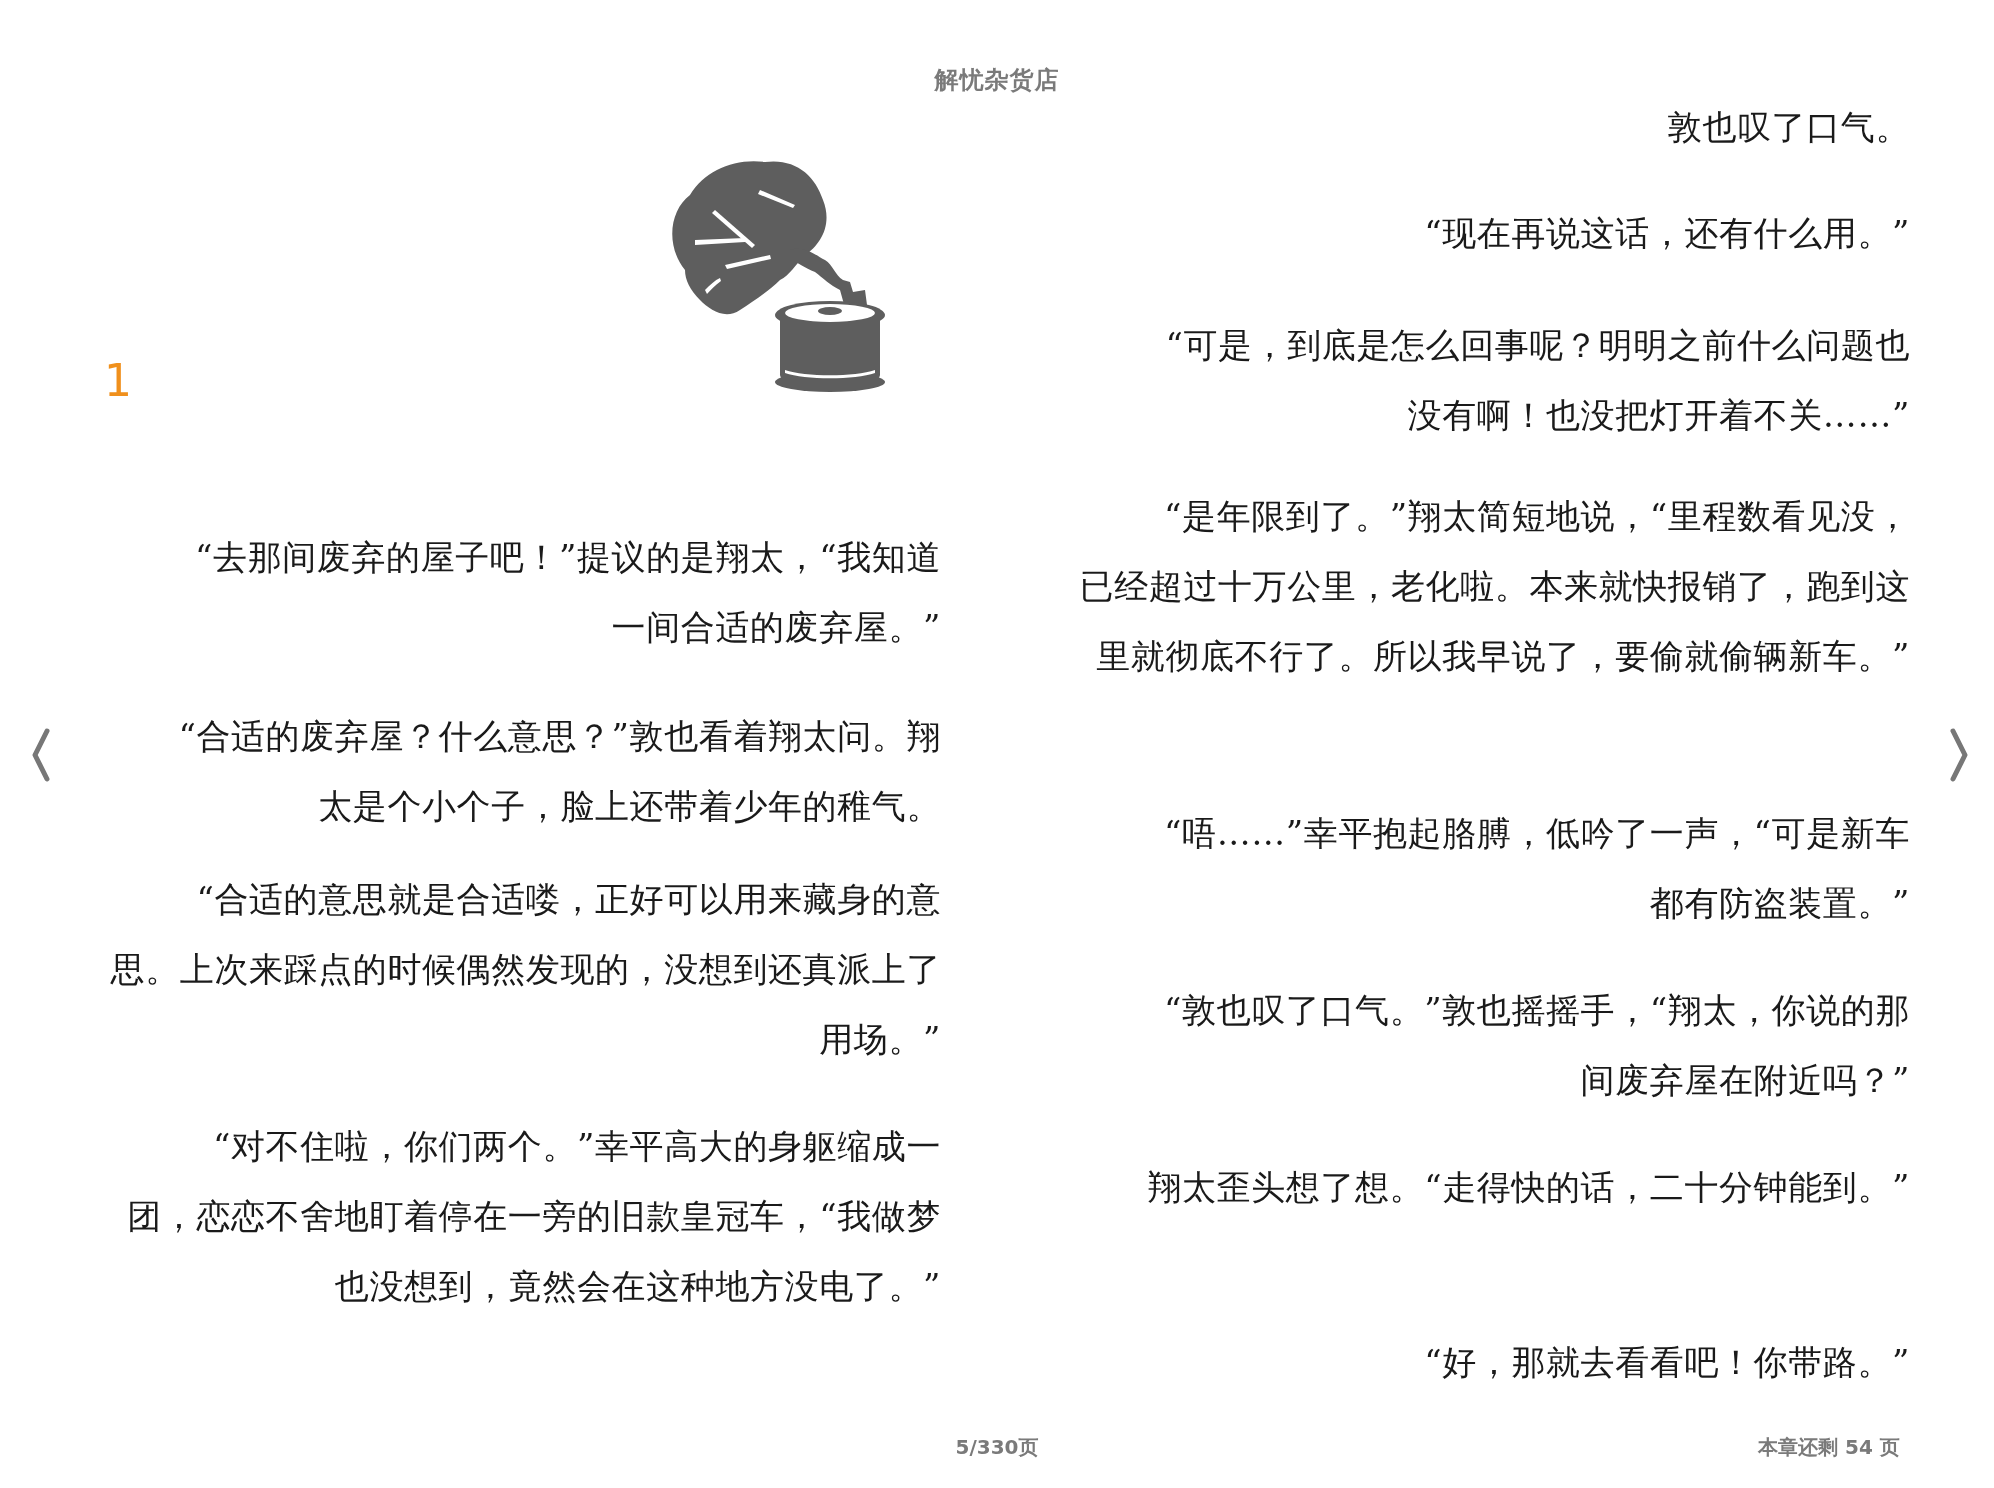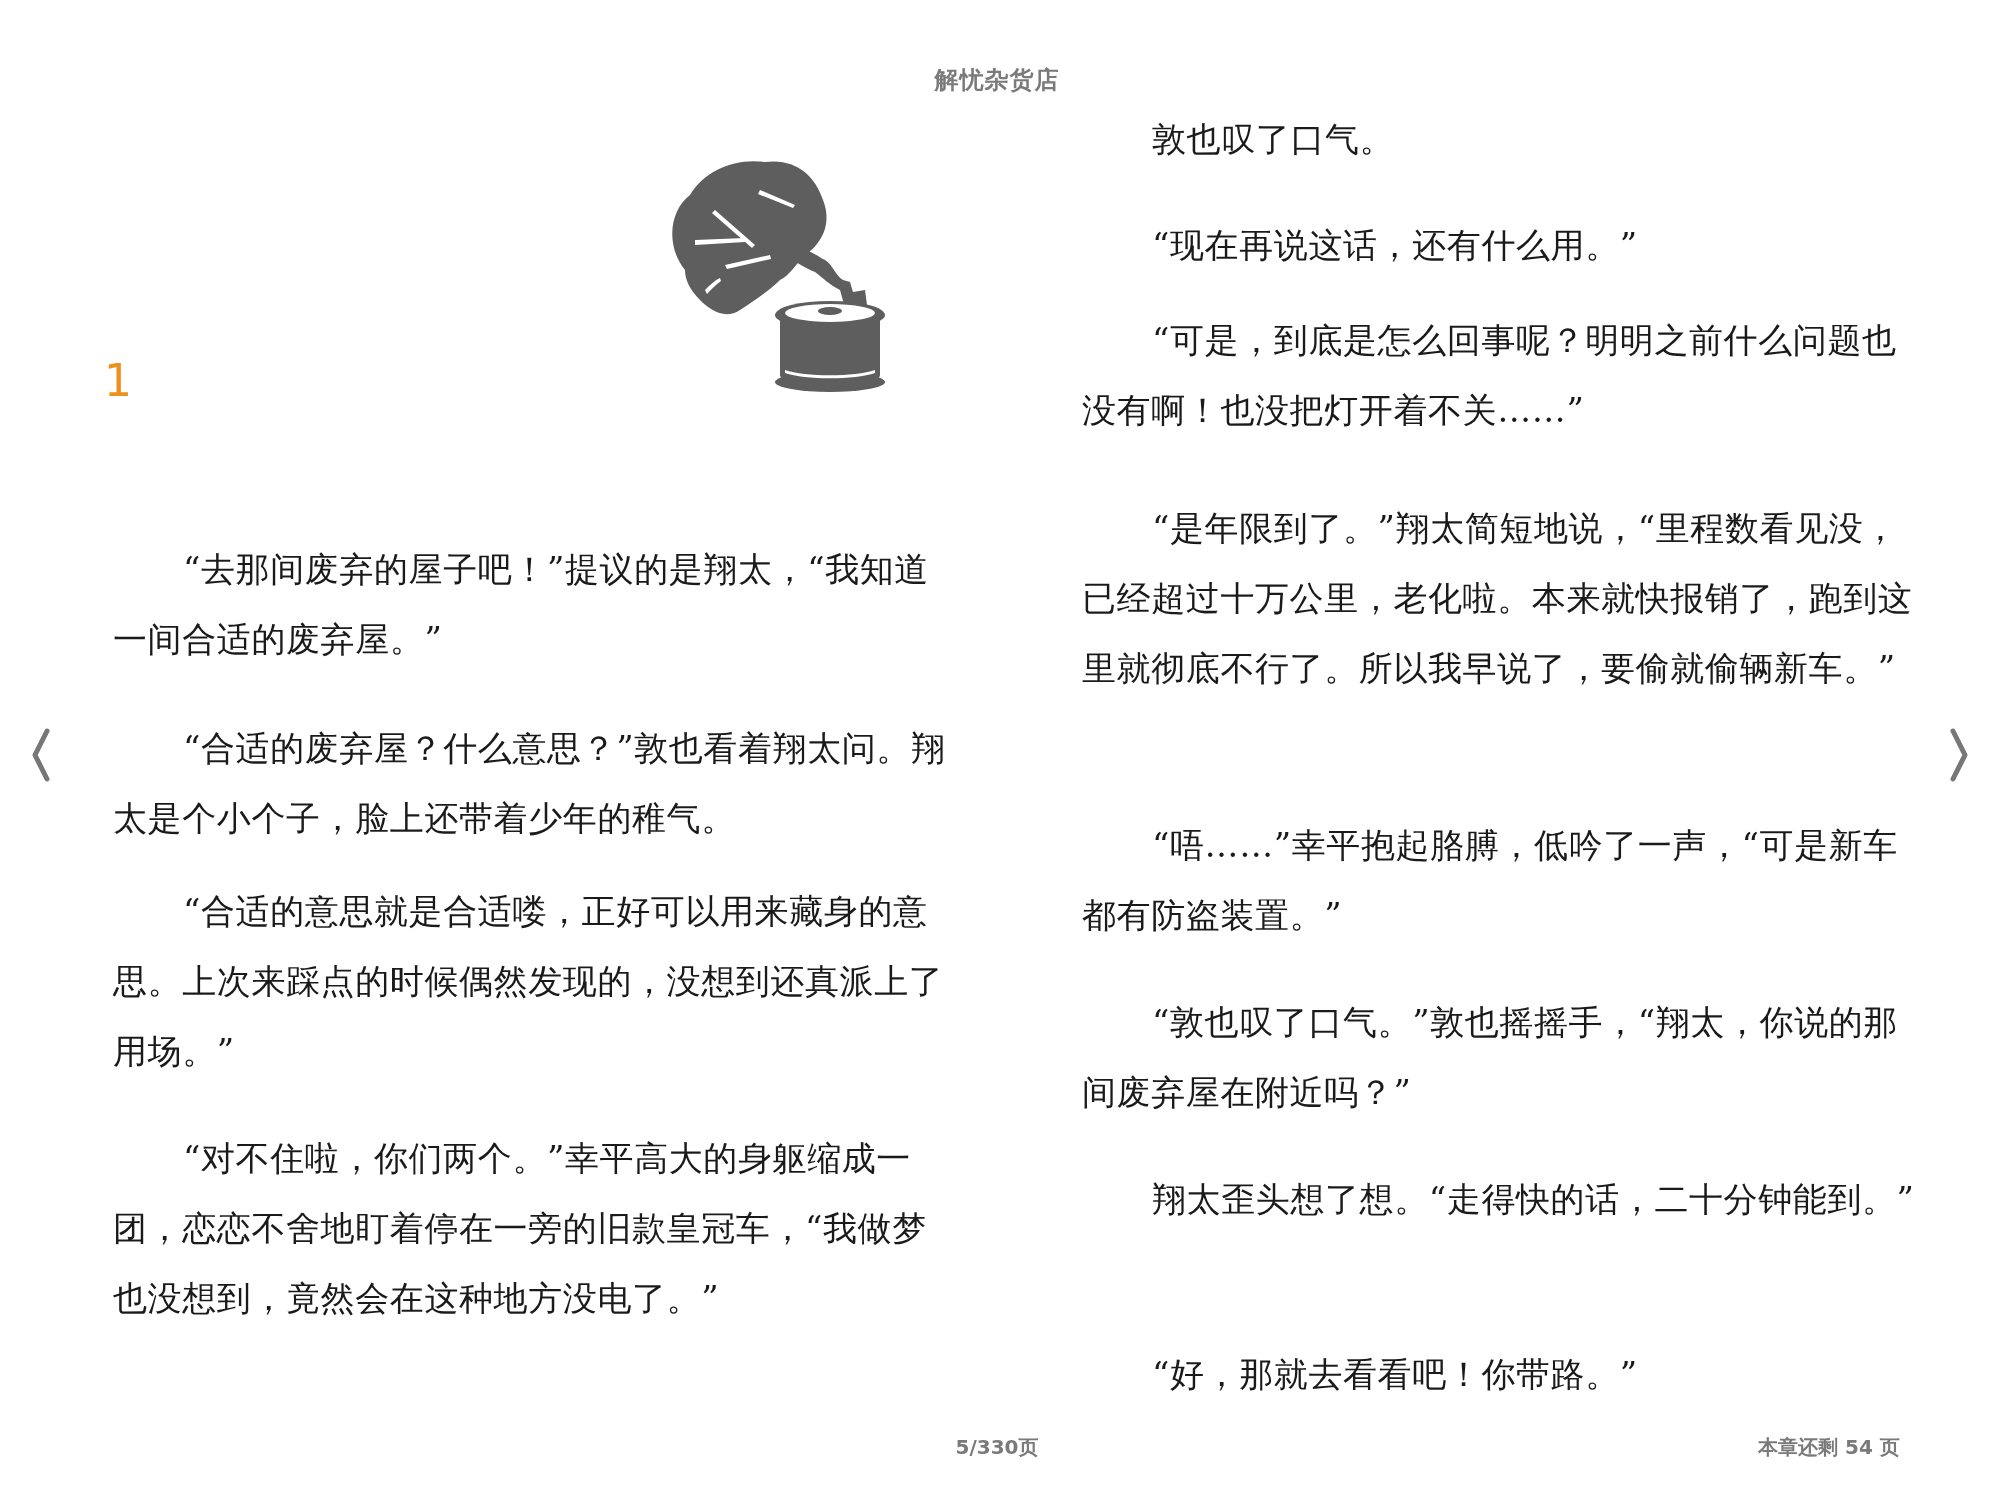--- a/index.html
+++ b/index.html
@@ -30,23 +30,23 @@
     .column { position: absolute; }
     .col-left { left: 101px; top: 0; width: 840px; }
     .col-right { left: 1070px; top: 0; width: 840px; }
     .chapter-illustration { position: absolute; left: 655px; top: 150px; width: 260px; height: 250px; }
     .chapter-number {
       position: absolute; left: 104px; top: 355px;
       font-family: "DejaVu Sans", "Liberation Sans", sans-serif;
       font-size: 44px; color: #f0901c; font-weight: normal;
     }
     .para {
-      position: absolute; margin: 12px;
+      position: absolute; margin: 0;
       font-size: 34px; line-height: 70px; text-indent: 70px;
-      width: 840px; letter-spacing: 0.6px;
+      width: 840px; letter-spacing: 0.6px; text-align: right;
     }
   </style>
 </head>
 <body>
 
 <div class="book-title">解忧杂货店</div>
 
 <div class="nav-arrow nav-left">
   <svg viewBox="0 0 30 60">
     <polyline points="22,6 10,30 22,54" fill="none" stroke="#777" stroke-width="5" stroke-linecap="round" stroke-linejoin="round"></polyline>
@@ -88,21 +88,21 @@
 <div class="column col-left">
   <p class="para" style="top:522px">“去那间废弃的屋子吧！”提议的是翔太，“我知道一间合适的废弃屋。”</p>
   <p class="para" style="top:701px">“合适的废弃屋？什么意思？”敦也看着翔太问。翔太是个小个子，脸上还带着少年的稚气。</p>
   <p class="para" style="top:864px">“合适的意思就是合适喽，正好可以用来藏身的意思。上次来踩点的时候偶然发现的，没想到还真派上了用场。”</p>
   <p class="para" style="top:1111px">“对不住啦，你们两个。”幸平高大的身躯缩成一团，恋恋不舍地盯着停在一旁的旧款皇冠车，“我做梦也没想到，竟然会在这种地方没电了。”</p>
 </div>
 
 <div class="column col-right">
   <p class="para" style="top:92px">敦也叹了口气。</p>
   <p class="para" style="top:198px">“现在再说这话，还有什么用。”</p>
-  <p class="para" style="top:293px">“可是，到底是怎么回事呢？明明之前什么问题也没有啊！也没把灯开着不关……”</p>
+  <p class="para" style="top:310px">“可是，到底是怎么回事呢？明明之前什么问题也没有啊！也没把灯开着不关……”</p>
   <p class="para" style="top:481px">“是年限到了。”翔太简短地说，“里程数看见没，已经超过十万公里，老化啦。本来就快报销了，跑到这里就彻底不行了。所以我早说了，要偷就偷辆新车。”</p>
   <p class="para" style="top:798px">“唔……”幸平抱起胳膊，低吟了一声，“可是新车都有防盗装置。”</p>
   <p class="para" style="top:975px">“敦也叹了口气。”敦也摇摇手，“翔太，你说的那间废弃屋在附近吗？”</p>
   <p class="para" style="top:1152px">翔太歪头想了想。“走得快的话，二十分钟能到。”</p>
   <p class="para" style="top:1327px">“好，那就去看看吧！你带路。”</p>
 </div>
 
 <div class="footer-text page-number">5/330页</div>
 <div class="footer-text chapter-remaining">本章还剩 54 页</div>
 

